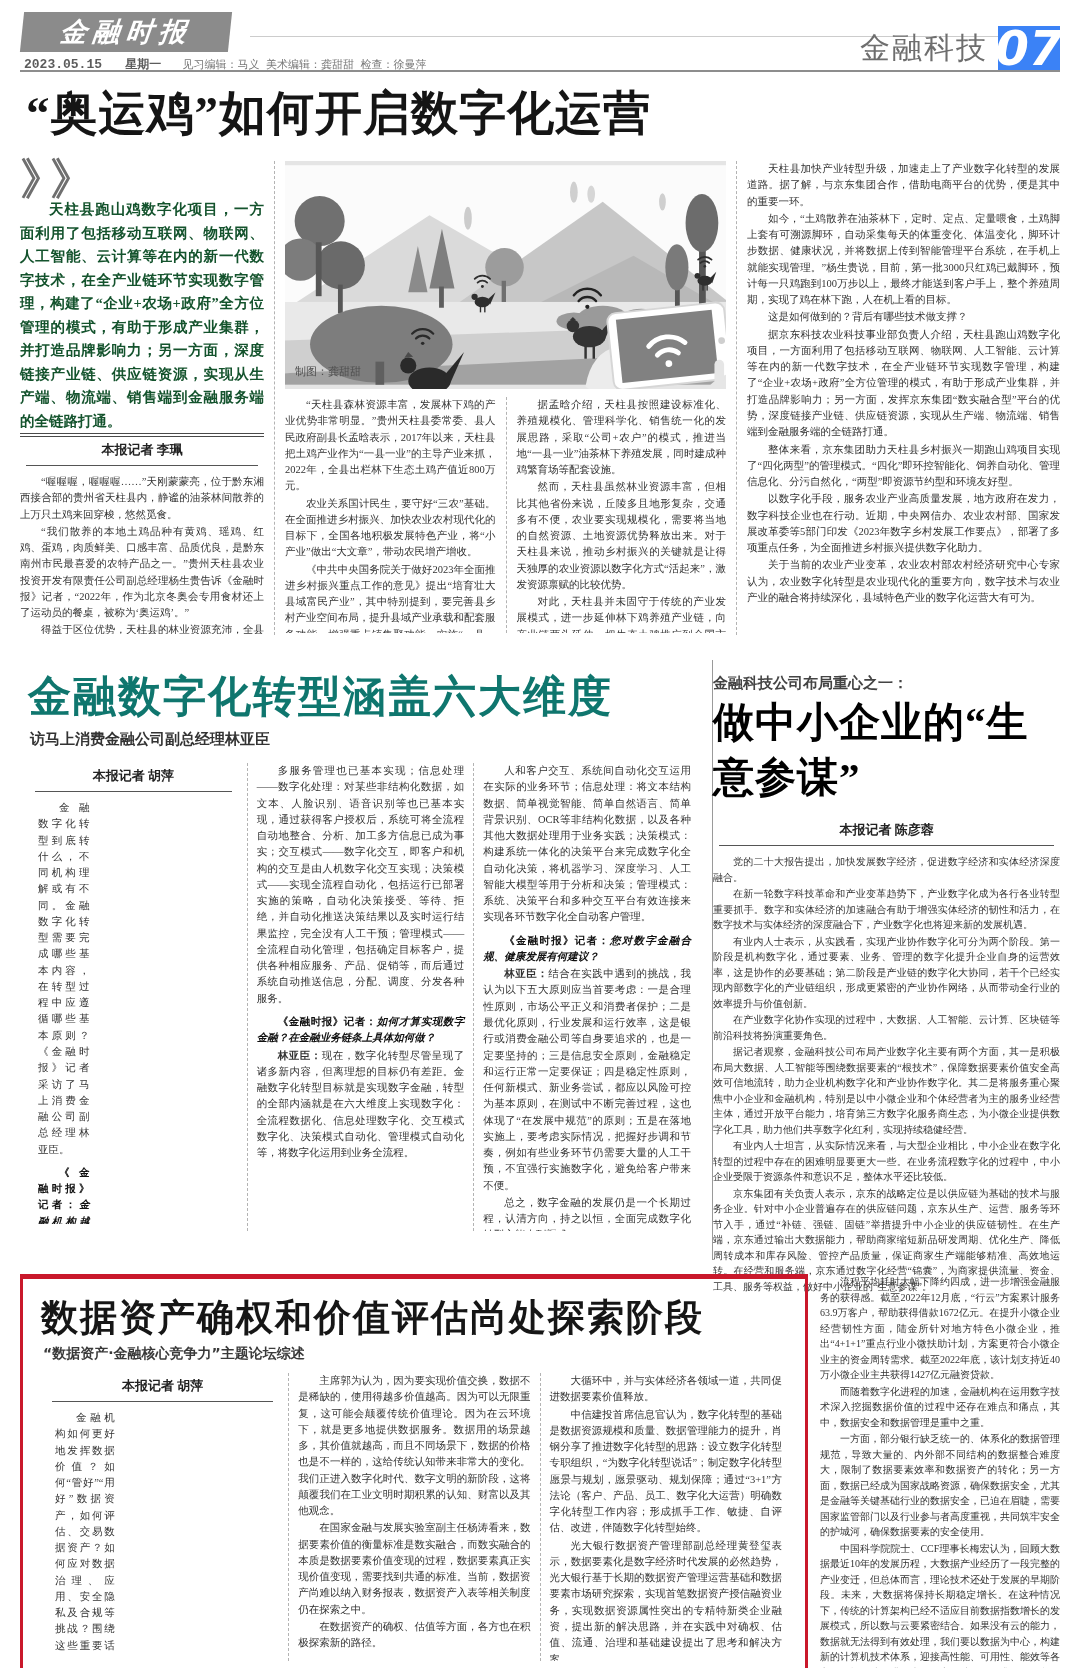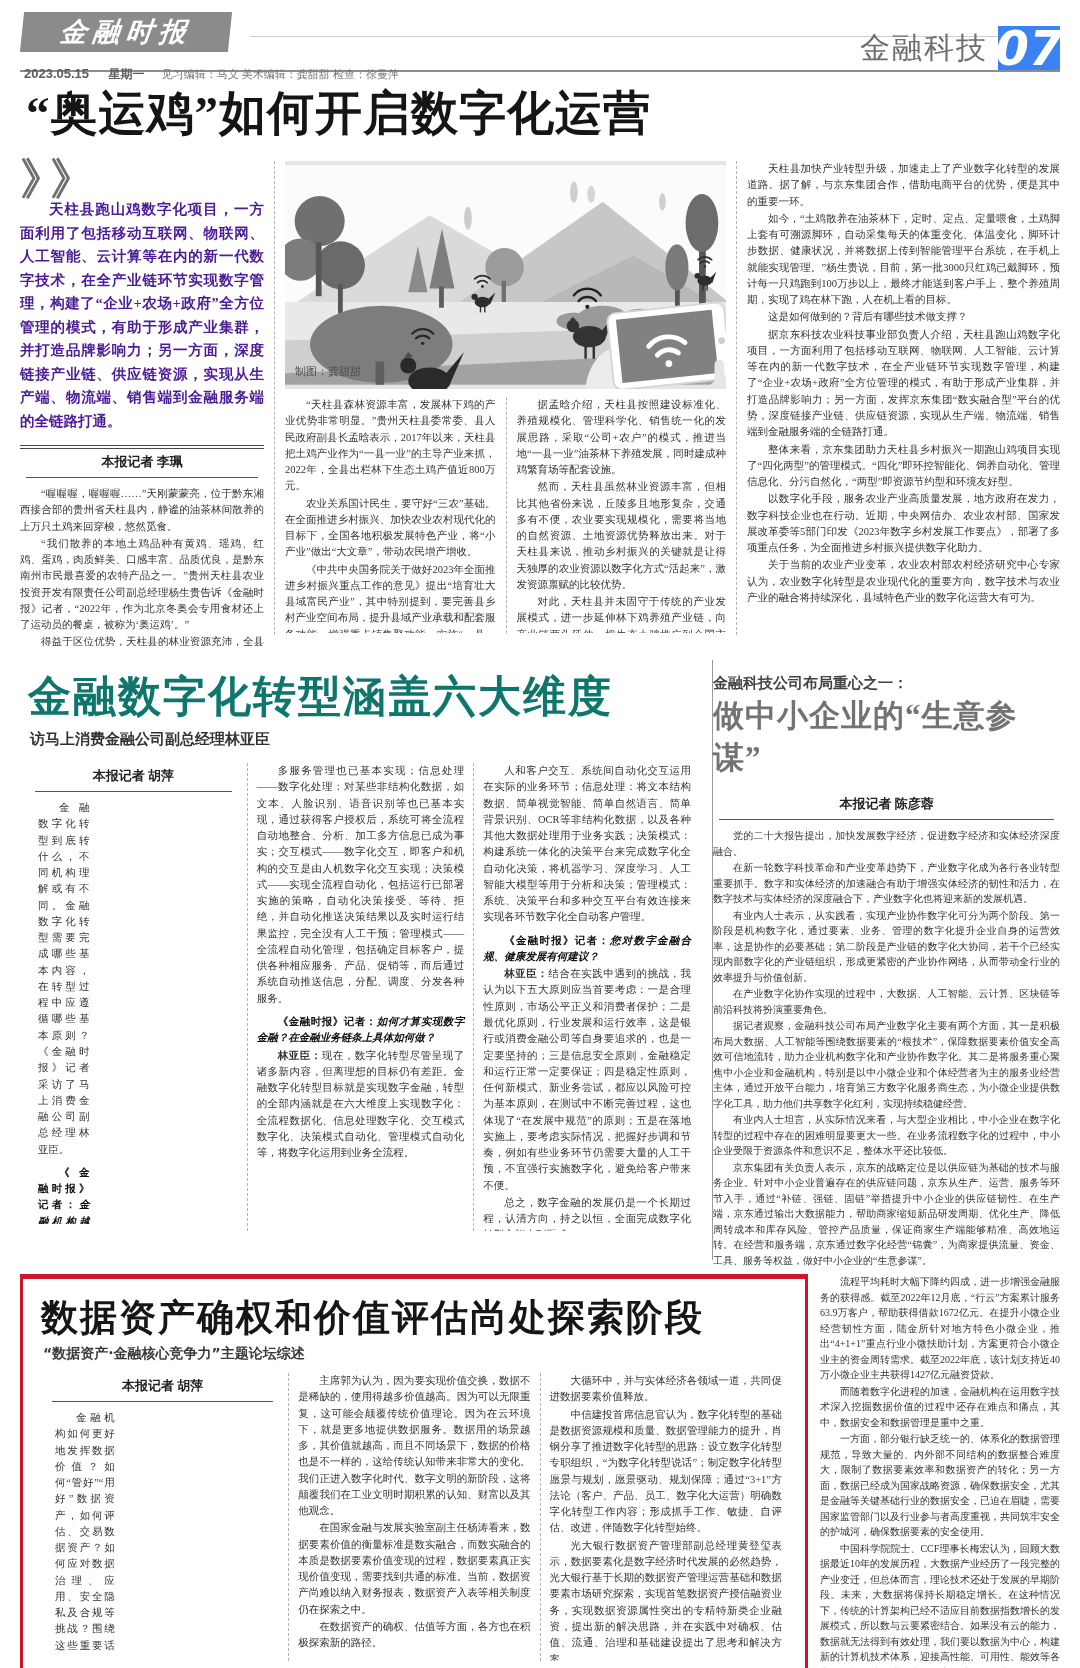--- a/index.html
+++ b/index.html
@@ -11,22 +11,22 @@
   }
   .page { width:1080px; height:1668px; padding:10px 20px 8px 20px; position:relative; }
 
   
   .masthead { height:62px; position:relative; border-bottom:2px solid #8d8d8d; }
   .mh-topline { position:absolute; top:26px; left:230px; right:0; border-top:1px solid #cccccc; }
   .logo { position:absolute; left:2px; top:2px; width:208px; height:40px; background:#8b8b8b;
           color:#ffffff; font-style:italic; font-weight:700; font-size:27px; letter-spacing:6px;
           display:flex; align-items:center; justify-content:center;
           font-family:"Liberation Serif",serif; transform:skewX(-6deg); }
-  .dateline { position:absolute; left:4px; top:56px; font-size:12px; color:#5c5c5c; white-space:nowrap;
-              font-family:Liberation Sans, sans-serif; }
+  .dateline { position:absolute; left:4px; top:46px; font-size:12px; color:#5c5c5c; white-space:nowrap;
+              font-family:Liberation Mono, monospace; }
   .dateline .date { font-weight:700; margin-right:16px; font-size:13px; }
   .dateline .weekday { font-weight:700; margin-right:14px; }
   .dateline .editors { font-size:11px; color:#777; }
   .mh-right { position:absolute; right:0; top:16px; display:flex; align-items:center; }
   .section-title { font-size:30px; color:#6e6e6e; letter-spacing:2px; margin-right:10px;
                    font-family:"DejaVu Sans",sans-serif; }
   .pageno { width:62px; height:44px; background:#3b82f6; color:#ffffff; font-weight:700;
             font-size:48px; font-style:italic; display:flex; align-items:center; justify-content:center;
             font-family:"DejaVu Sans",sans-serif; }
 
@@ -42,22 +42,22 @@
   .vsolid { border-left:1px solid #9a9a9a; }
 
   
   .top-article { margin-top:10px; height:566px; }
   .top-headline { font-size:47px; font-weight:700; color:#151515; letter-spacing:1px;
                   margin:6px 0 16px 6px; }
   .top-cols { display:flex; height:474px; }
   .t-left { width:254px; padding-right:10px; }
   .chevrons { color:#6f6f6f; font-size:44px; font-weight:700; line-height:0.8; letter-spacing:-14px;
               font-family:"DejaVu Sans",sans-serif; }
-  .intro { font-size:14.5px; line-height:1.62; font-weight:600; color:#4c1d95; text-align:justify;
-           text-indent:2em; margin-top:2px; border-bottom:4px double #4a4a4a; padding-bottom:12px; }
+  .intro { font-size:14.5px; line-height:1.62; font-weight:600; color:#14532d; text-align:justify;
+           text-indent:2em; margin-top:2px; border-bottom:4px double #4a4a4a; }
   .t-left .ncol { height:160px; margin-top:4px; }
   .t-mid { width:462px; padding:0 10px; }
   .illus { position:relative; width:100%; height:228px; background:#e5e5e5; }
   .illus svg { display:block; width:100%; height:100%; }
   .illus-caption { position:absolute; left:10px; bottom:10px; font-size:11px; color:#4e4e4e;
                    font-family:"DejaVu Sans",sans-serif; }
   .t-mid-cols { display:flex; height:236px; margin-top:8px; }
   .t-mid-cols .ncol { width:50%; }
   .t-mid-cols .ncol + .ncol { padding-left:10px; }
   .t-mid-cols .ncol:first-child { padding-right:10px; }
@@ -68,21 +68,21 @@
   .middle-band { display:flex; margin-top:12px; height:600px; }
   .interview { width:692px; padding-right:12px; }
   .iv-headline { font-size:43px; font-weight:700; color:#0f766e; letter-spacing:2px; margin:8px 0 4px 8px; }
   .iv-subtitle { font-size:15px; font-weight:700; color:#333; margin:0 0 14px 10px;
                  font-family:"DejaVu Sans",sans-serif; }
   .iv-cols { display:flex; height:468px; }
   .iv-cols .ncol { width:33.33%; padding:0 9px; }
   .biz { width:348px; padding-left:0; }
   .biz-kicker { font-size:15px; font-weight:700; color:#444; margin:14px 0 2px;
                 font-family:"DejaVu Sans",sans-serif; }
-  .biz-headline { font-size:31px; font-weight:700; color:#737373; margin-bottom:14px; letter-spacing:1px; }
+  .biz-headline { font-size:41px; font-weight:700; color:#000000; margin-bottom:14px; letter-spacing:1px; }
   .biz .ncol { height:452px; }
   .biz .ncol p, .biz-lower .ncol p { font-size:10px; }
 
   
   .bottom-band { display:flex; margin-top:14px; height:402px; }
   .forum-box { width:788px; border:3px solid #c9182b; border-top-width:5px; padding:10px 14px 8px; }
   .fb-headline { font-size:37px; font-weight:700; color:#161616; letter-spacing:2px; margin:4px 0 2px 4px; }
   .fb-subtitle { font-size:14px; font-weight:700; color:#3a3a3a; margin:2px 0 10px 6px;
                  font-family:"DejaVu Sans",sans-serif; }
   .fb-cols { display:flex; height:288px; }

